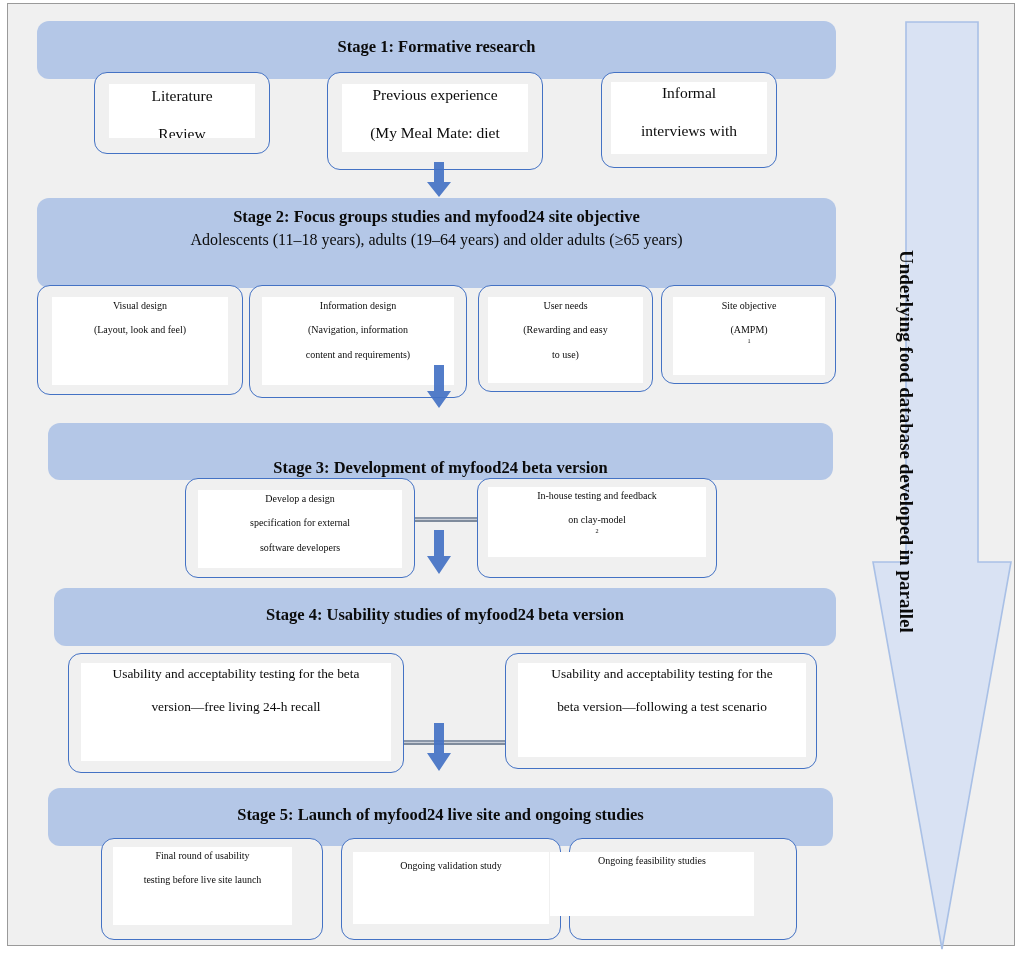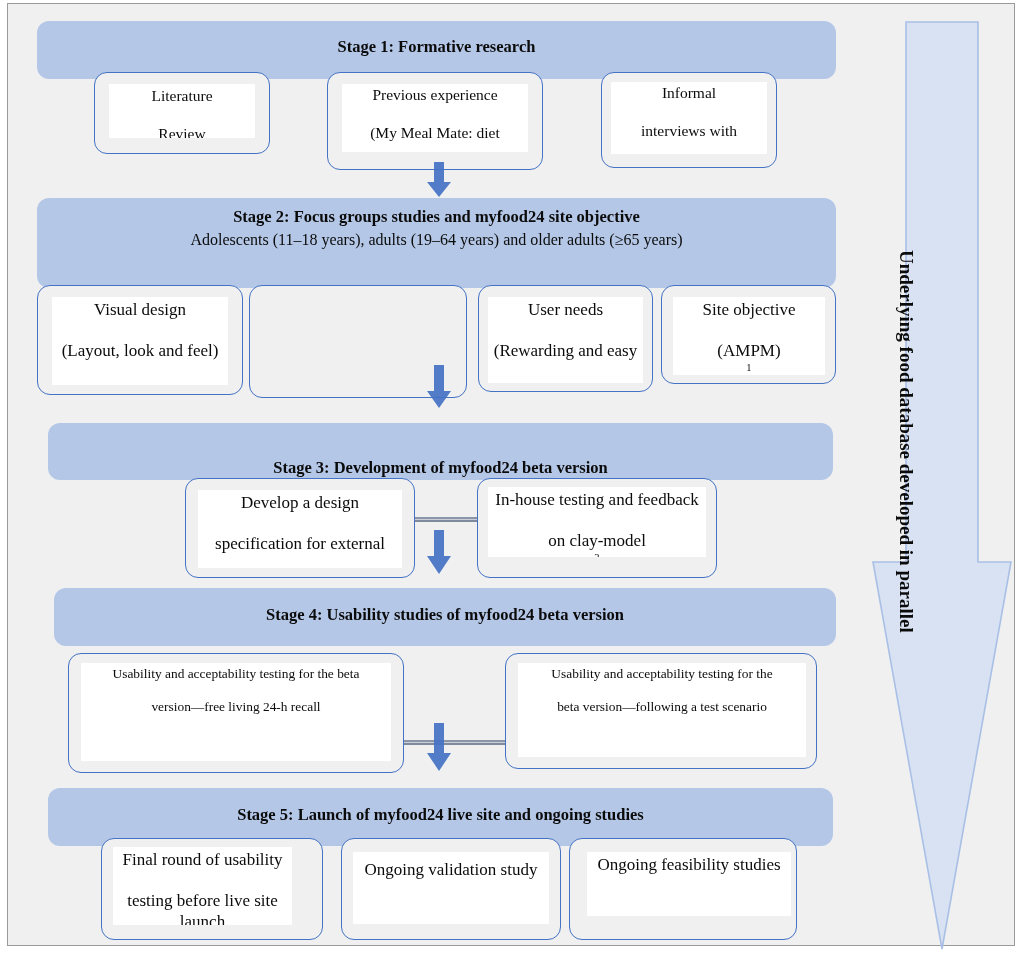--- a/index.html
+++ b/index.html
@@ -71,21 +71,21 @@
     z-index:5;
     overflow:hidden;
   }
   .pane span{
     display:block;
     width:100%;
     line-height:1.22;
     color:#0b0b0b;
   }
   .t15{font-size:15.5px;}
-  .t14{font-size:17px;}
+  .t14{font-size:10px;}
   .t13{font-size:13.4px;}
   sup{font-size:0.62em;vertical-align:super;}
 
   
   .dnarrow{position:absolute;z-index:6;}
   
   .connector{
     position:absolute;
     z-index:3;
     background:linear-gradient(to bottom,#8a96a8 0 45%,#c9ced8 45% 55%,#7f8b9c 55% 100%);
@@ -158,20 +158,27 @@
 
   <div class="obox" style="left:37px;top:285px;width:206px;height:110px;"></div>
   <div class="pane" style="left:52px;top:297px;width:176px;height:88px;padding-top:3px;">
     <span class="t14">
       <span>Visual design</span><br>
       <span>(Layout, look and feel)</span>
     </span>
   </div>
 
   <div class="obox" style="left:249px;top:285px;width:218px;height:113px;"></div>
+  <div class="pane" style="left:262px;top:297px;width:192px;height:88px;padding-top:3px;">
+    <span class="t14">
+      <span>Information design</span><br>
+      <span>(Navigation, information</span><br>
+      <span>content and requirements)</span>
+    </span>
+  </div>
 
   <div class="obox" style="left:478px;top:285px;width:175px;height:107px;"></div>
   <div class="pane" style="left:488px;top:297px;width:155px;height:86px;padding-top:3px;">
     <span class="t14">
       <span>User needs</span><br>
       <span>(Rewarding and easy</span><br>
       <span>to use)</span>
     </span>
   </div>
 
@@ -253,19 +260,19 @@
   </div>
 
   <div class="obox" style="left:341px;top:838px;width:220px;height:102px;"></div>
   <div class="pane" style="left:353px;top:852px;width:196px;height:72px;padding-top:8px;">
     <span class="t14">
       <span>Ongoing validation study</span>
     </span>
   </div>
 
   <div class="obox" style="left:569px;top:838px;width:228px;height:102px;"></div>
-  <div class="pane" style="left:587px;top:852px;width:204px;height:64px;padding-top:3px;">
+  <div class="pane" style="left:550px;top:852px;width:204px;height:64px;padding-top:3px;">
     <span class="t14">
       <span>Ongoing feasibility studies</span>
     </span>
   </div>
 
 </div>
 
 </body></html>

